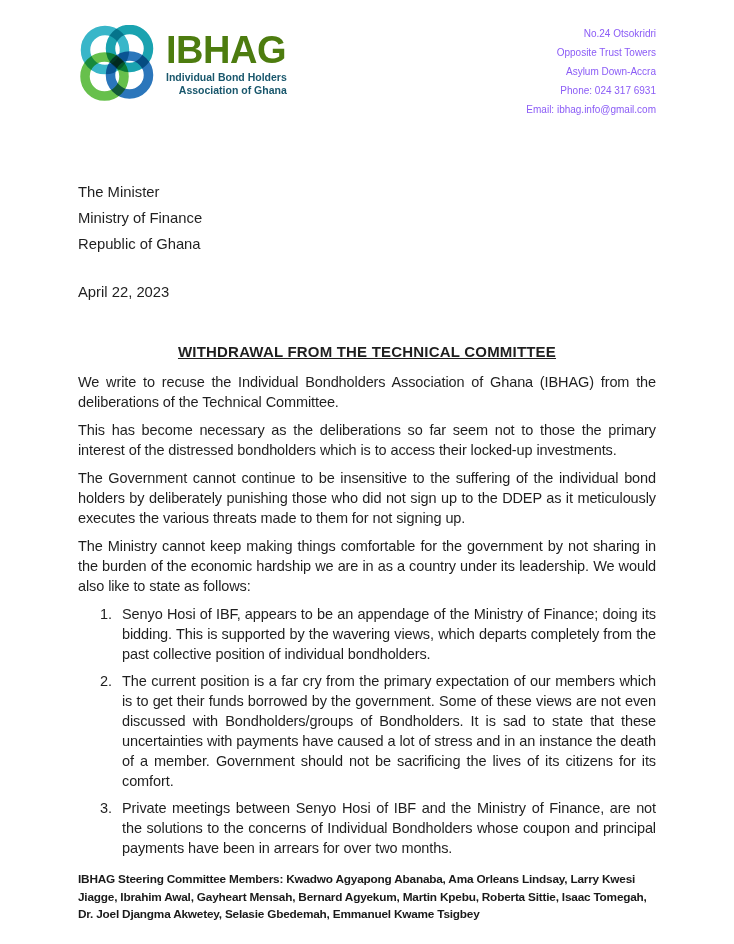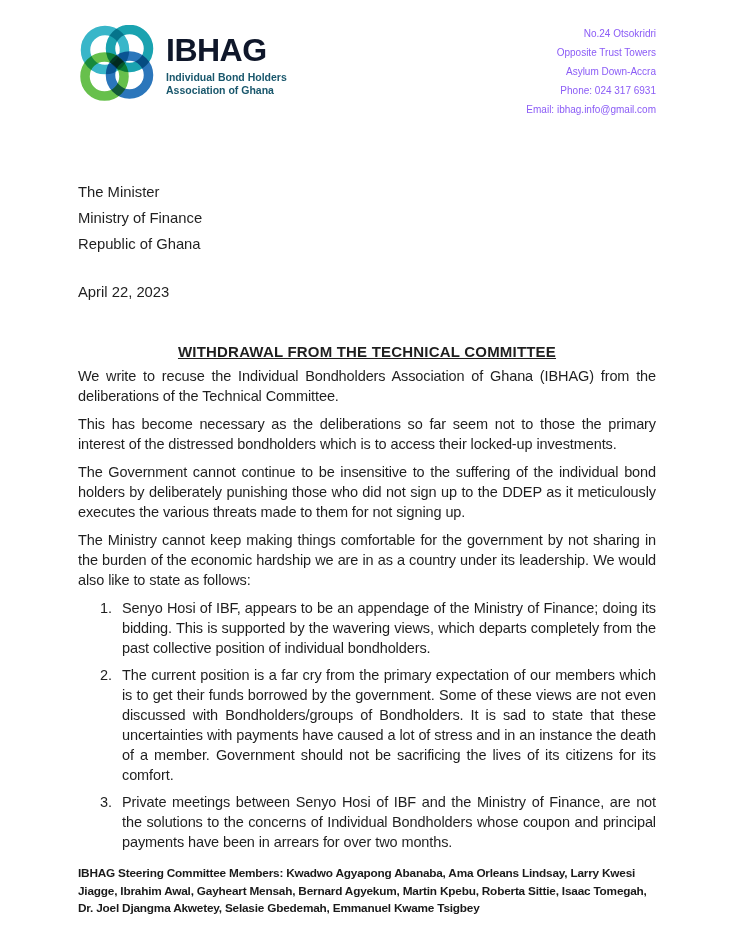--- a/index.html
+++ b/index.html
@@ -21,32 +21,33 @@
     display: flex;
     justify-content: space-between;
     align-items: flex-start;
     height: 93px;
   }
   .logo { display: flex; align-items: flex-start; margin-top: 3px; }
   .rings { display: block; }
   .ring { mix-blend-mode: multiply; }
   .logo-text { margin-left: 11px; margin-top: 8px; }
   .logo-acronym {
-    font-size: 32px;
+    font-size: 38px;
     line-height: 34px;
     font-weight: bold;
     letter-spacing: -0.5px;
-    color: #0f172a;
+    color: #4d7c0f;
   }
   .logo-tagline {
     margin-top: 4px;
     font-size: 10.5px;
     line-height: 12.5px;
     font-weight: bold;
     color: #19576c;
+    text-align: right;
   }
   .address {
     text-align: right;
     font-size: 10px;
     line-height: 19px;
     padding-top: 2px;
     color: #8b5cf6;
   }
 
   
@@ -65,21 +66,21 @@
   .title span { text-decoration: underline; }
 
   
   .bodytext p {
     margin: 8px 0 0 0;
     font-size: 14.5px;
     line-height: 20px;
     letter-spacing: -0.1px;
     text-align: justify;
   }
-  .bodytext p.first { margin-top: 4px; }
+  .bodytext p.first { margin-top: 10px; }
 
   .nlist { margin-top: 0; }
   .list-item {
     display: flex;
     margin-top: 7px;
     padding-left: 22px;
     font-size: 14.5px;
     line-height: 20px;
     letter-spacing: -0.1px;
   }

